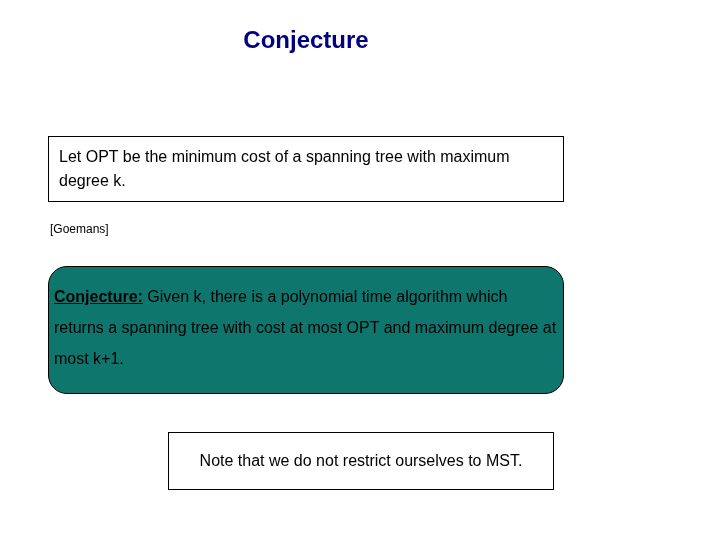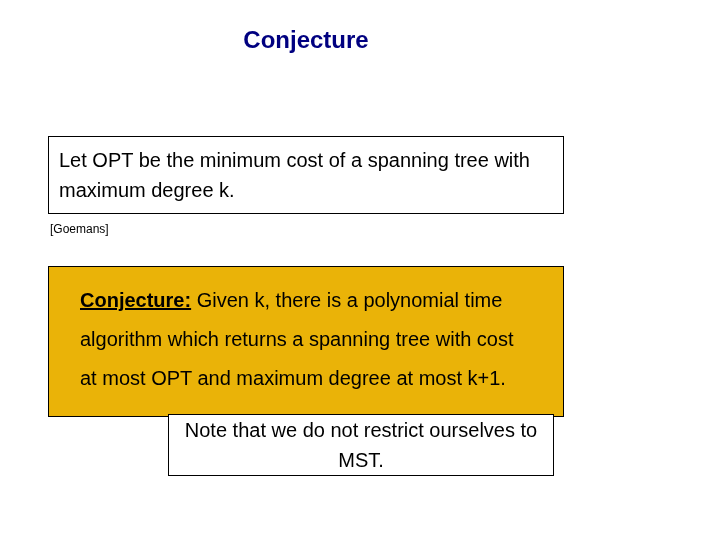--- a/index.html
+++ b/index.html
@@ -1,23 +1,23 @@
 <!DOCTYPE html>
 <html><head>
 <meta charset="utf-8">
 <style>
   * { box-sizing: border-box; margin: 0; padding: 0; }
   html, body { width: 720px; height: 540px; background: #fff; font-family: "Comic Sans MS", "Comic Sans", cursive, sans-serif; color: #000; }
   .slide { width: 612px; height: 540px; position: relative; }
   .title { position: absolute; top: 26px; left: 0; width: 100%; text-align: center; font-size: 24px; font-weight: bold; color: #000080; }
-  .box { position: absolute; border: 1px solid #000; background: #fff; padding: 8px 10px; font-size: 20px; line-height: 1.5; }
+  .box { position: absolute; border: 1px solid #000; background: #fff; padding: 8px 10px; font-size: 16px; line-height: 1.5; }
   .box1 { top: 136px; left: 48px; right: 48px; }
   .citation { position: absolute; top: 222px; left: 50px; font-size: 12px; }
-  .box2 { top: 266px; left: 48px; right: 48px; background: #eab308; padding: 14px 31px 18px; line-height: 1.95; }
-  .box3 { top: 414px; left: 168px; width: 386px; padding: 0 10px; text-align: center; }
+  .box2 { top: 266px; left: 48px; right: 48px; background: #0f766e; padding: 14px 5px 18px; line-height: 1.95; border-radius: 19px; }
+  .box3 { top: 432px; left: 168px; width: 386px; padding: 16px 10px; text-align: center; }
   .label-strong { font-weight: bold; text-decoration: underline; }
 </style>
 </head>
 <body>
 
 <div class="slide">
   <div class="title">Conjecture</div>
 
   <div class="box box1">
     <span>Let OPT be the minimum cost of a spanning tree with maximum degree k.</span>

